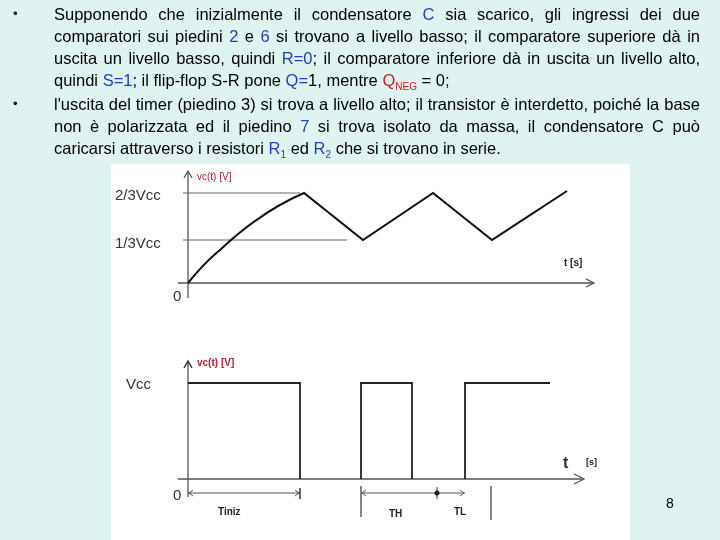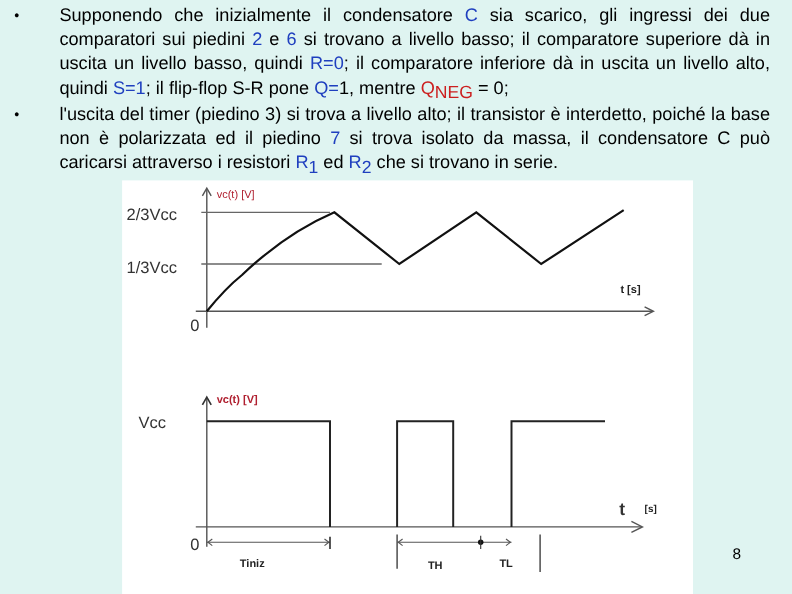--- a/index.html
+++ b/index.html
@@ -18,21 +18,21 @@
     position:absolute; left:13px; top:0; font-size:13px;
   }
   .bullet .txt {
     position:absolute; left:54px; width:646px; text-align:justify;
     text-align-last:left;
   }
   .b1 { top:3px; }
   .b2 { top:93px; }
   .blue { color:#1f3fbf; }
   .red { color:#cc1f1f; }
-  sub { font-size:16px; vertical-align:-4px; line-height:0; }
+  sub { font-size:10px; vertical-align:-4px; line-height:0; }
   .figure {
     position:absolute; left:111px; top:164px; width:519px; height:376px;
     background:#ffffff;
   }
   .figure svg { position:absolute; left:0; top:0; }
   .pagenum {
     position:absolute; left:666px; top:495px; font-size:14px; color:#000;
   }
 </style>
 </head>

